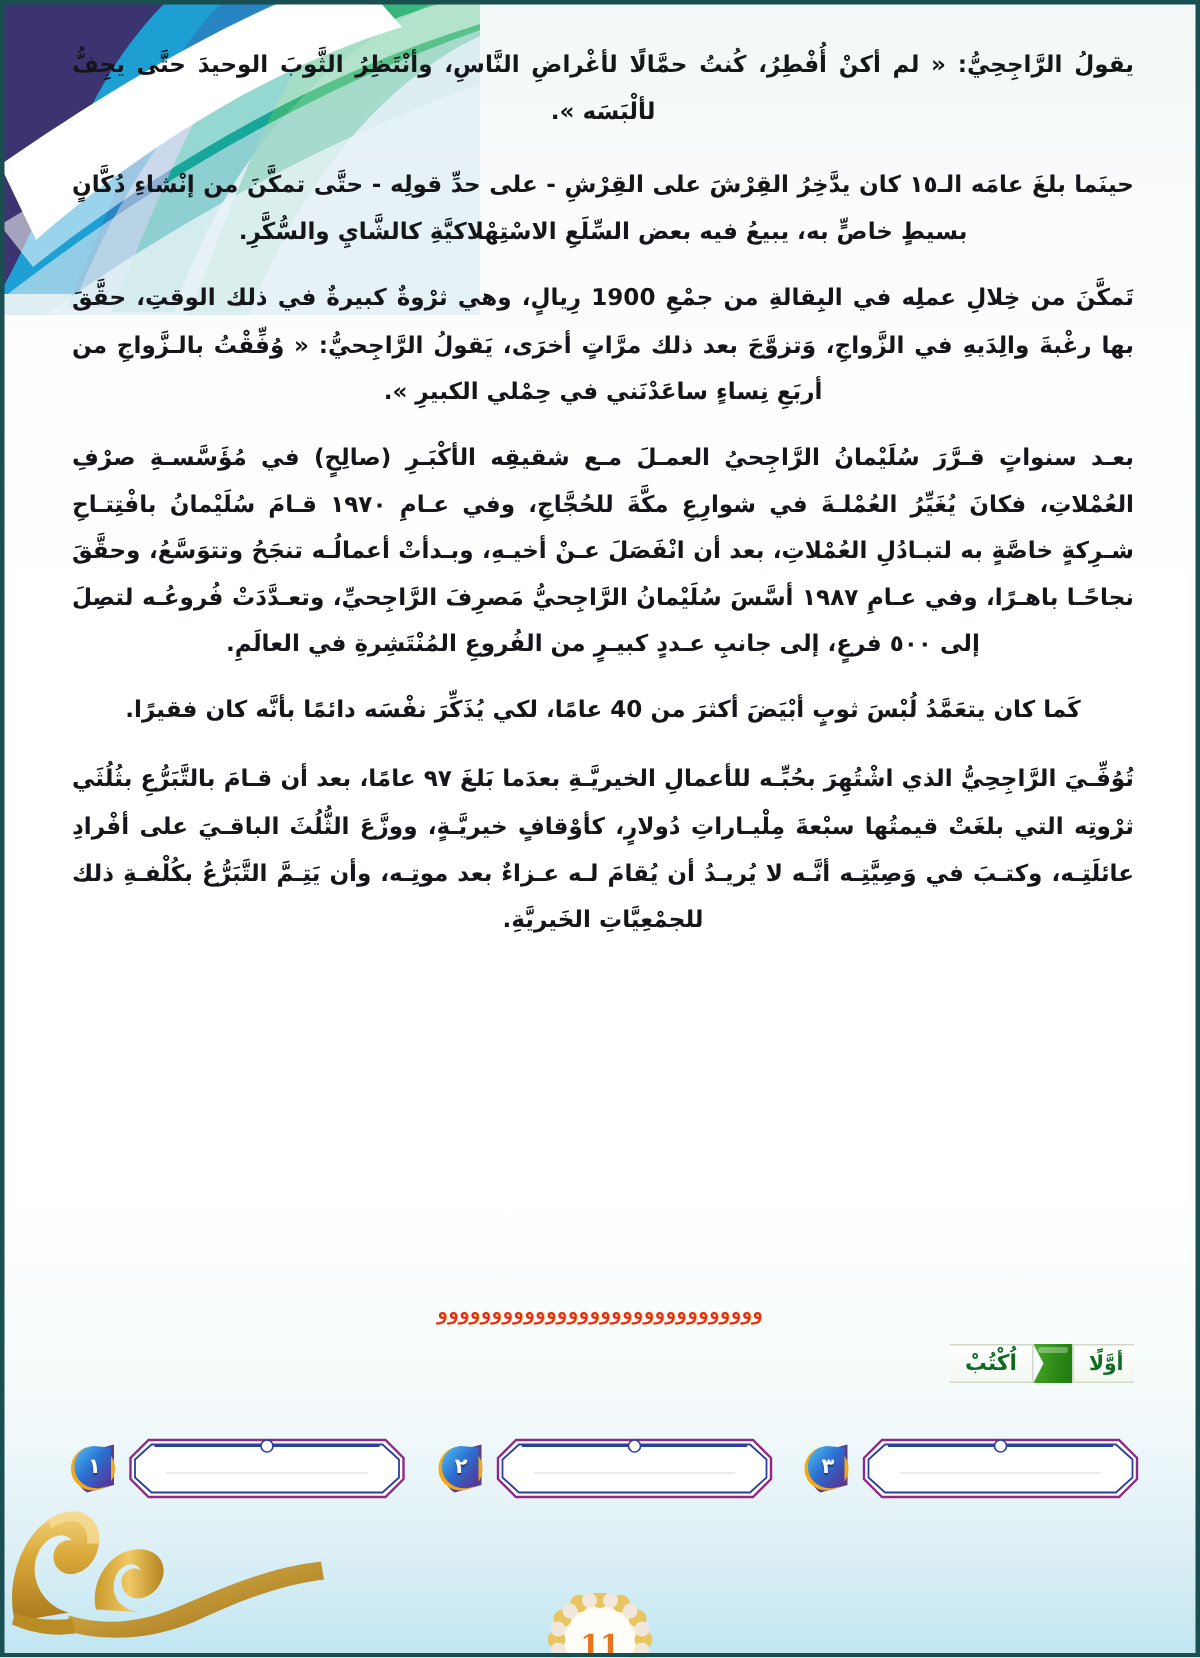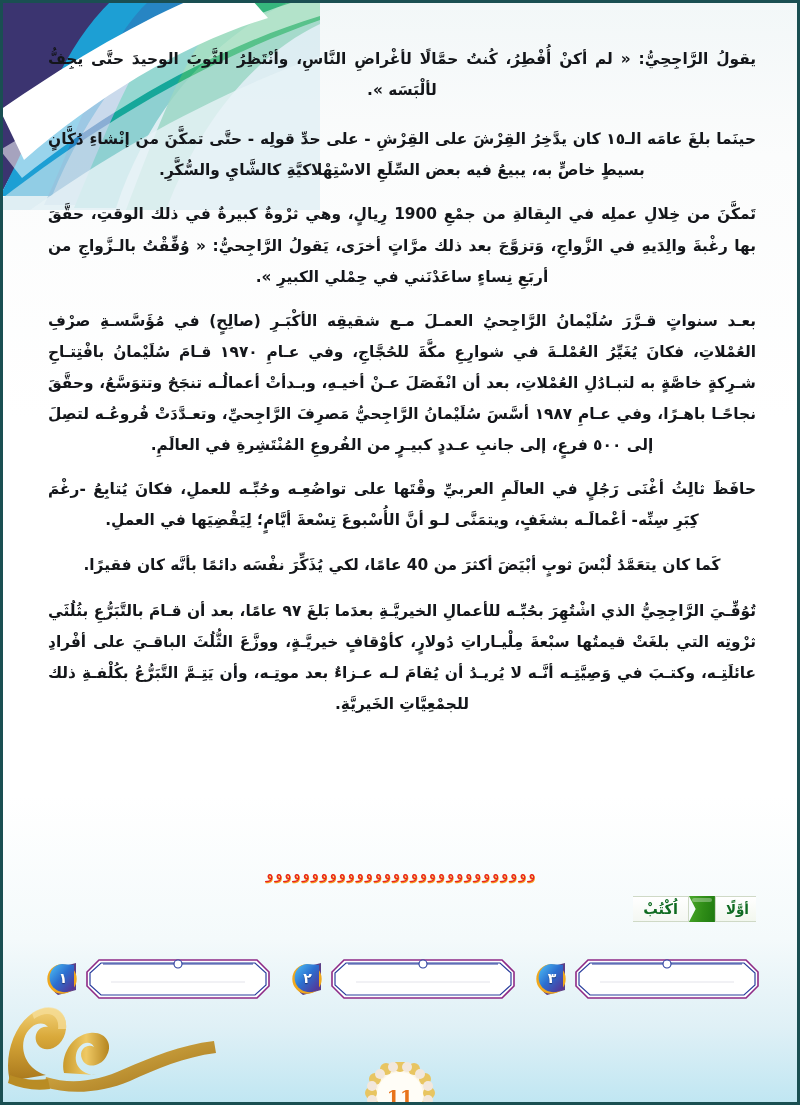--- a/index.html
+++ b/index.html
@@ -41,21 +41,21 @@
     left: 0;
     width: 320px;
     height: 210px;
     z-index: 5;
   }
   .corner-deco svg { display: block; width: 100%; height: 100%; }
 
   
   .content {
     position: absolute;
-    top: 44px;
+    top: 28px;
     left: 48px;
     right: 44px;
     z-index: 10;
   }
   .para {
     color: #14161a;
     font-size: 15.4px;
     line-height: 2.02;
     text-align: justify;
     text-align-last: center;
@@ -77,21 +77,21 @@
     z-index: 10;
     line-height: 1;
   }
   .divider-inner {
     display: inline-block;
     white-space: nowrap;
     font-size: 15px;
     letter-spacing: 1.3px;
     color: #e8261c;
     text-shadow: 0.5px 0.5px 0 #f6a01a;
-    font-family: Liberation Mono, monospace;
+    font-family: Liberation Sans, sans-serif;
   }
 
   
   .exercise-head {
     position: absolute;
     top: 896px;
     left: 48px;
     right: 44px;
     display: flex;
     flex-direction: row;
@@ -260,21 +260,20 @@
         <path d="M30,210 C120,146 220,92 320,56 L320,210 Z" fill="#e7f3f6" opacity="0.8"></path>
       </g>
     </svg>
   </div>
 
   <div class="content">
     <p class="para quote-lead">يقولُ الرَّاجِحِيُّ: « لم أكنْ أُفْطِرُ، كُنتُ حمَّالًا لأغْراضِ النَّاسِ، وأنْتَظِرُ الثَّوبَ الوحيدَ حتَّى يجِفُّ لألْبَسَه ».</p>
     <p class="para">حينَما بلغَ عامَه الـ١٥ كان يدَّخِرُ القِرْشَ على القِرْشِ - على حدِّ قولِه - حتَّى تمكَّنَ من إنْشاءِ دُكَّانٍ بسيطٍ خاصٍّ به، يبيعُ فيه بعض السِّلَعِ الاسْتِهْلاكيَّةِ كالشَّايِ والسُّكَّرِ.</p>
     <p class="para">تَمكَّنَ من خِلالِ عملِه في البِقالةِ من جمْعِ 1900 رِيالٍ، وهي ثرْوةٌ كبيرةٌ في ذلك الوقتِ، حقَّقَ بها رغْبةَ والِدَيهِ في الزَّواجِ، وَتزوَّجَ بعد ذلك مرَّاتٍ أخرَى، يَقولُ الرَّاجِحيُّ: « وُفِّقْتُ بالـزَّواجِ من أربَعِ نِساءٍ ساعَدْنَني في حِمْلي الكبيرِ ».</p>
     <p class="para">بعـد سنواتٍ قـرَّرَ سُلَيْمانُ الرَّاجِحيُ العمـلَ مـع شقيقِه الأكْبَـرِ (صالِحٍ) في مُؤَسَّسـةِ صرْفِ العُمْلاتِ، فكانَ يُغَيِّرُ العُمْلـةَ في شوارِعِ مكَّةَ للحُجَّاجِ، وفي عـامِ ١٩٧٠ قـامَ سُلَيْمانُ بافْتِتـاحِ شـرِكةٍ خاصَّةٍ به لتبـادُلِ العُمْلاتِ، بعد أن انْفَصَلَ عـنْ أخيـهِ، وبـدأتْ أعمالُـه تنجَحُ وتتوَسَّعُ، وحقَّقَ نجاحًـا باهـرًا، وفي عـامِ ١٩٨٧ أسَّسَ سُلَيْمانُ الرَّاجِحيُّ مَصرِفَ الرَّاجِحيِّ، وتعـدَّدَتْ فُروعُـه لتصِلَ إلى ٥٠٠ فرعٍ، إلى جانبِ عـددٍ كبيـرٍ من الفُروعِ المُنْتَشِرةِ في العالَمِ.</p>
-    <p class="para">حافَظَ ثالِثُ أغْنَى رَجُلٍ في العالَمِ العربيِّ وقْتَها على تواضُعِـه وحُبِّـه للعملِ، فكانَ يُتابِعُ -رغْمَ كِبَرِ سِنِّه- أعْمالَـه بشغَفٍ، ويتمَنَّى لـو أنَّ الأُسْبوعَ تِسْعةَ أيَّامٍ؛ لِيَقْضِيَها في العملِ.</p>
     <p class="para tight">كَما كان يتعَمَّدُ لُبْسَ ثوبٍ أبْيَضَ أكثرَ من 40 عامًا، لكي يُذَكِّرَ نفْسَه دائمًا بأنَّه كان فقيرًا.</p>
     <p class="para">تُوُفِّـيَ الرَّاجِحِيُّ الذي اشْتُهِرَ بحُبِّـه للأعمالِ الخيريَّـةِ بعدَما بَلغَ ٩٧ عامًا، بعد أن قـامَ بالتَّبَرُّعِ بثُلُثَي ثرْوتِه التي بلغَتْ قيمتُها سبْعةَ مِلْيـاراتِ دُولارٍ، كأوْقافٍ خيريَّـةٍ، ووزَّعَ الثُّلُثَ الباقـيَ على أفْرادِ عائلَتِـه، وكتـبَ في وَصِيَّتِـه أنَّـه لا يُريـدُ أن يُقامَ لـه عـزاءٌ بعد موتِـه، وأن يَتِـمَّ التَّبَرُّعُ بكُلْفـةِ ذلك للجمْعِيَّاتِ الخَيريَّةِ.</p>
   </div>
 
   <div class="divider">
     <span class="divider-inner" style="color: rgb(232, 38, 28); text-shadow: rgb(246, 160, 26) 0.5px 0.5px 0px;">وووووووووووووووووووووووووووووو</span>
   </div>
 
   <div class="exercise-head">
     <div class="badge-group">

